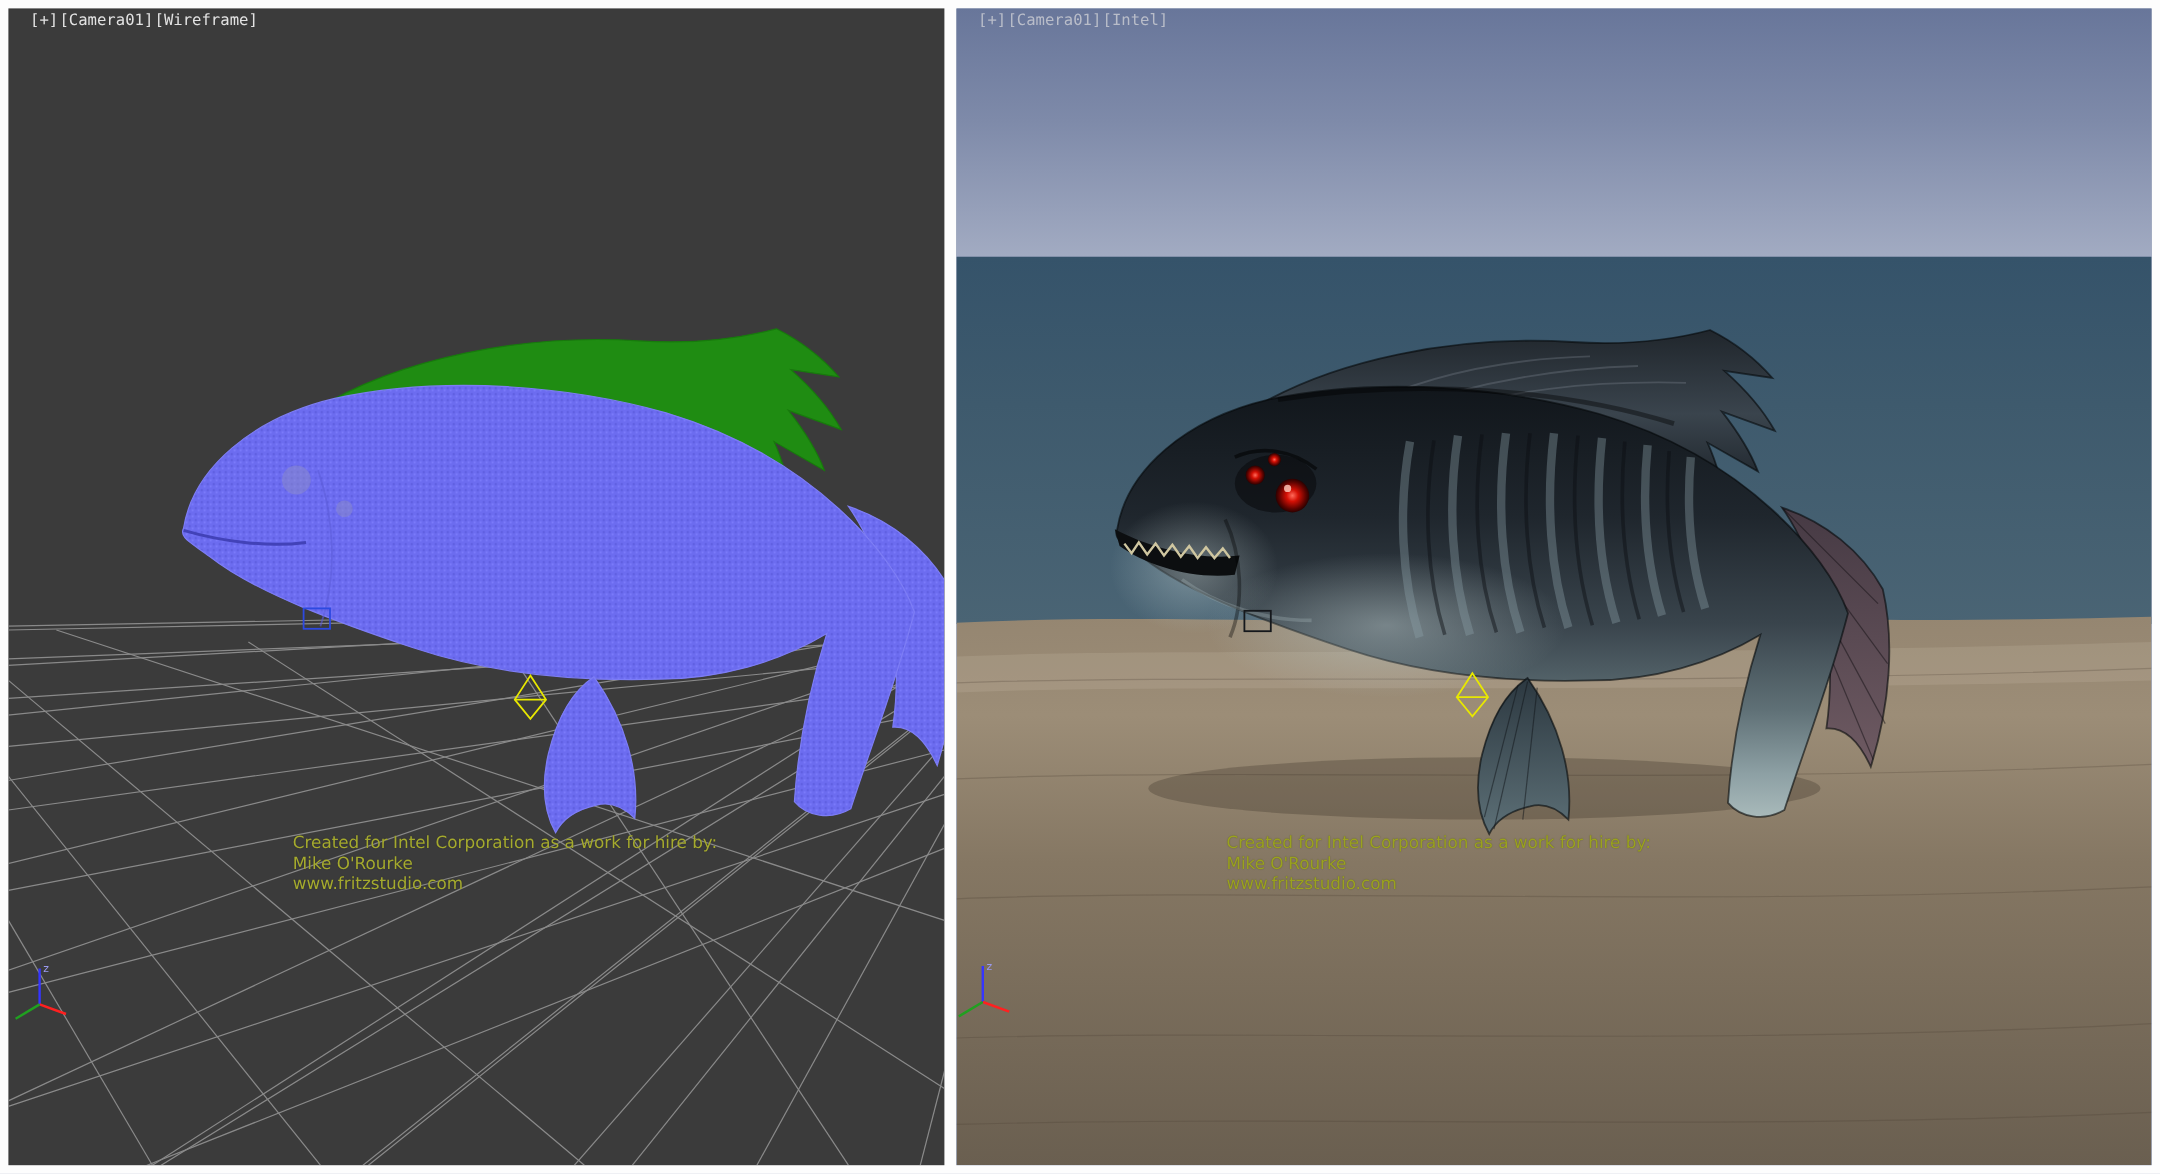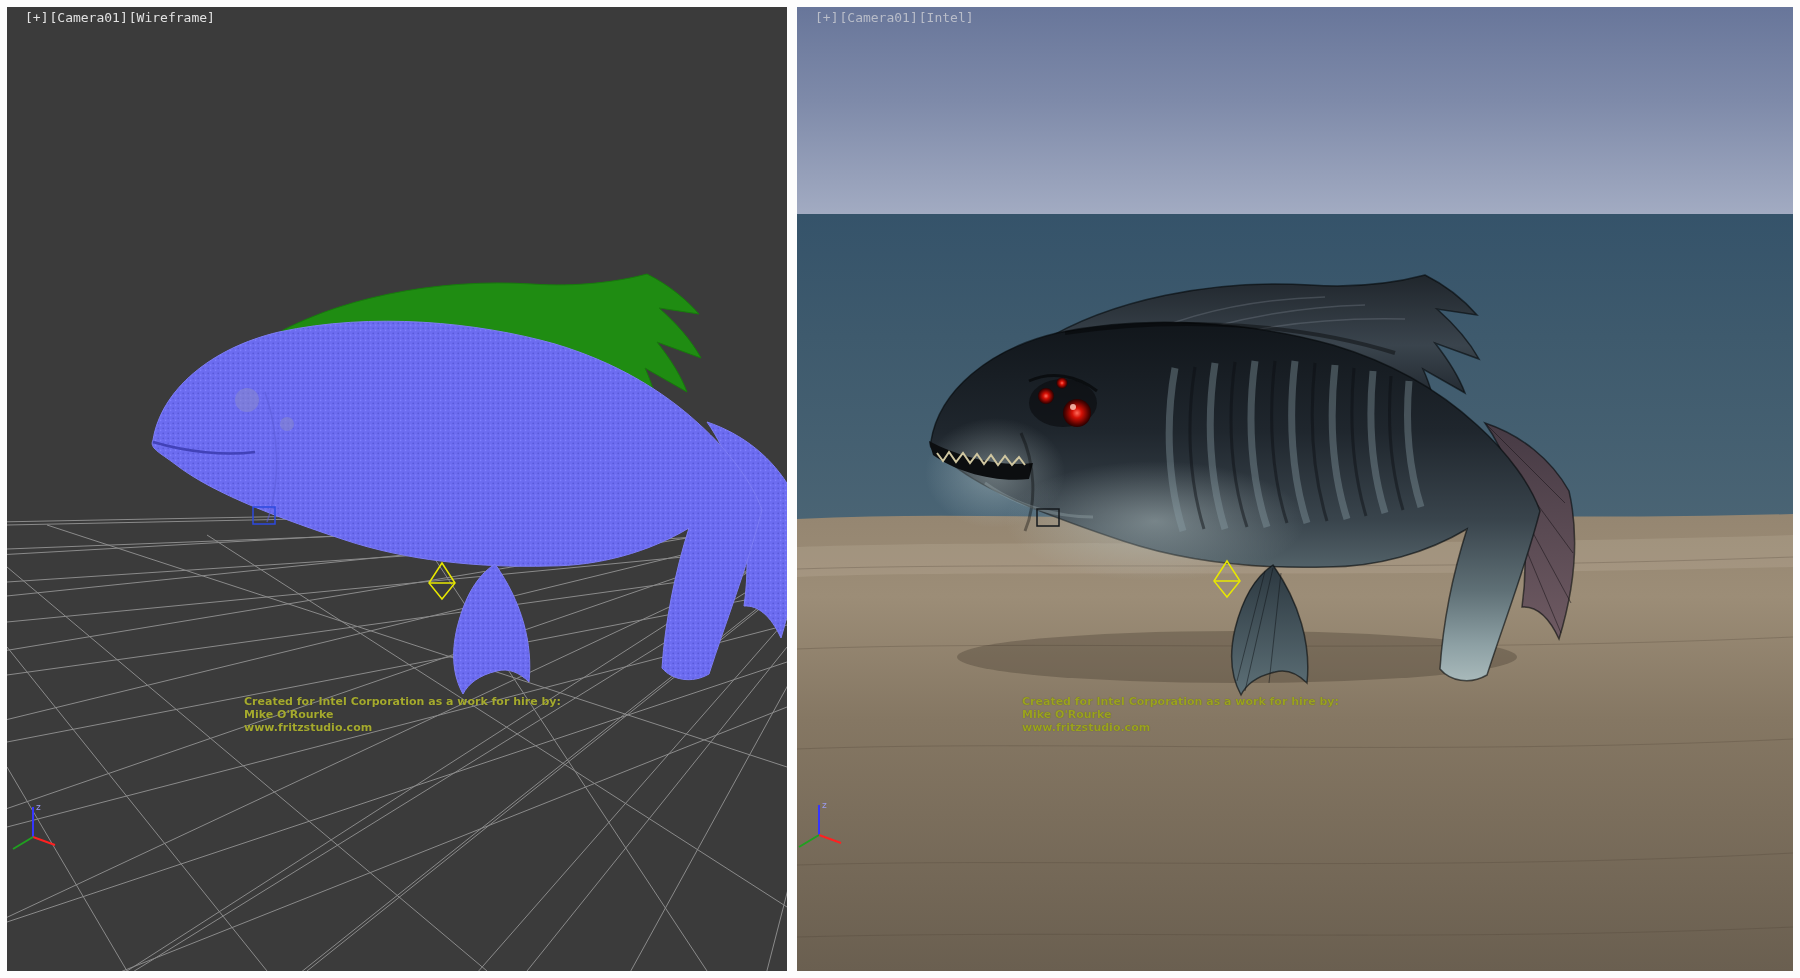--- a/index.html
+++ b/index.html
@@ -11,22 +11,22 @@
   .sky{position:absolute;left:0;top:0;width:100%;height:207px;
        background:linear-gradient(180deg,#68769a 0%,#7e8aa9 45%,#a2abc2 100%);}
   .sea{position:absolute;left:0;top:207px;width:100%;height:306px;
        background:linear-gradient(180deg,#35536a 0%,#3e5a6d 40%,#4a6474 100%);}
   .vp-canvas{position:absolute;left:0;top:0;}
   .vp-label{position:absolute;left:6px;top:3px;z-index:5;
             font-family:"DejaVu Sans Mono",monospace;font-size:13px;cursor:default;white-space:nowrap;margin-left:12px;}
   .vp-left .vp-label{color:#e2e2e2;}
   .vp-right .vp-label{color:#b9bdc9;}
   .vp-label span{margin-right:1px;cursor:pointer;}
-  .watermark{position:absolute;z-index:4;font-size:11px;line-height:1.2;
-             color:#a5aa2e;text-shadow:0 0 1px rgba(0,0,0,.35);white-space:nowrap;font-weight:bold;}
+  .watermark{position:absolute;z-index:4;font-size:14px;line-height:1.2;
+             color:#a5aa2e;text-shadow:0 0 1px rgba(0,0,0,.35);white-space:nowrap;}
   .vp-left .watermark{left:237px;top:688px;}
   .vp-right .watermark{left:225px;top:688px;color:#9aa21e;}
 </style>
 </head>
 <body>
 
 <div class="page">
 
   <div class="viewport vp-left">
 

